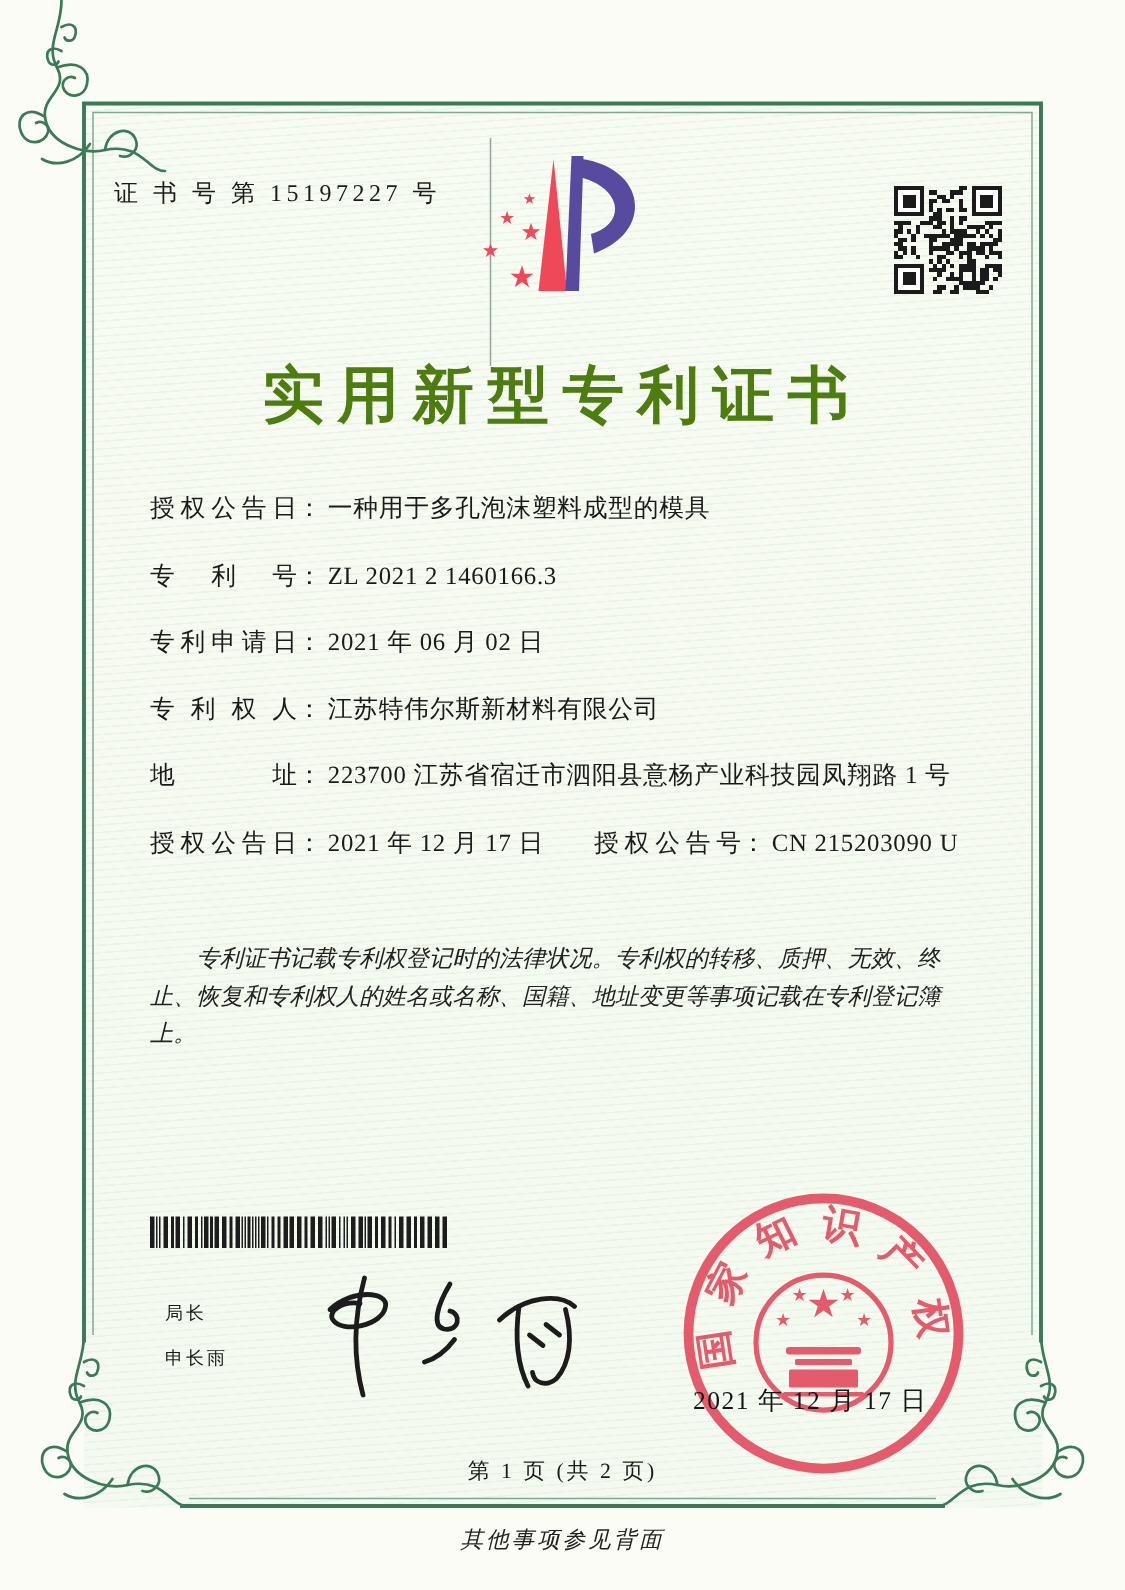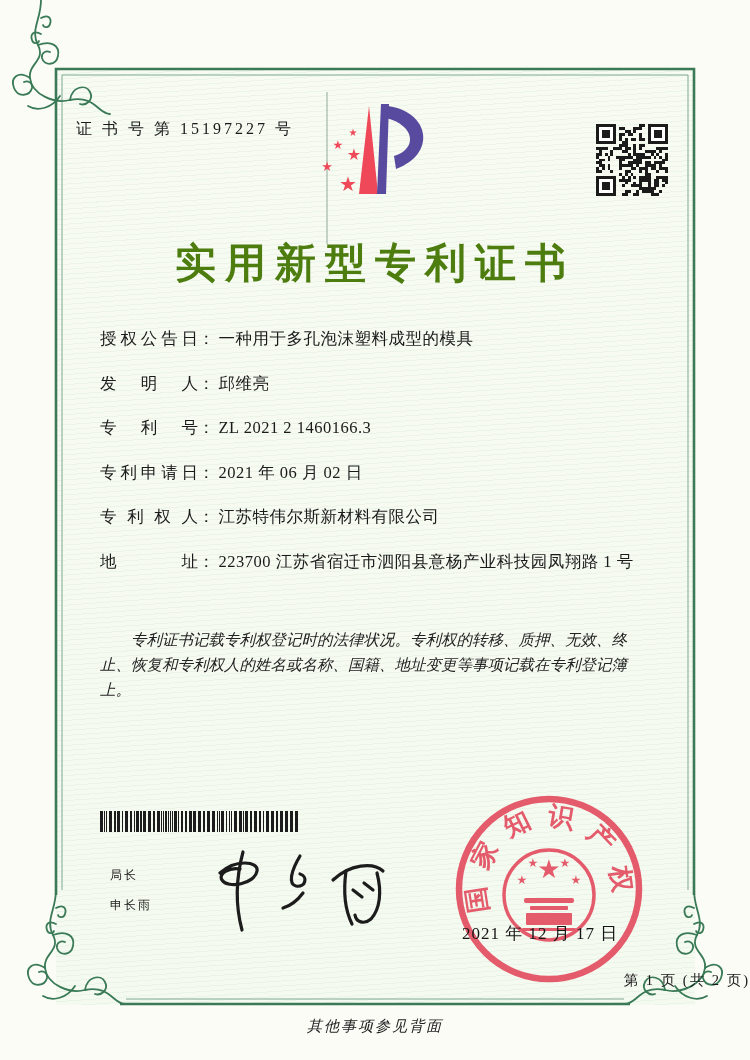--- a/index.html
+++ b/index.html
@@ -35,21 +35,21 @@
     font-size:15.5px;line-height:1.62;font-style:italic;color:#222;
     font-family:"Liberation Serif","DejaVu Serif",serif;
   }
   .paras p{margin:0;text-indent:2em;}
   .barcode{position:absolute;left:100px;top:811px;width:208px;height:21px;font-size:0;}
   .barcode i{display:inline-block;height:100%;background:#1c1c1c;}
   .officer{position:absolute;left:110px;top:860px;font-size:12px;line-height:30px;letter-spacing:2px;}
   .signature{position:absolute;left:205px;top:838px;}
   .seal{position:absolute;left:452px;top:792px;}
   .seal-date{position:absolute;left:462px;top:922px;font-size:17px;letter-spacing:1px;color:#151515;white-space:nowrap;}
-  .page-info{position:absolute;left:0;top:971px;width:100%;text-align:right;font-size:14.5px;letter-spacing:2px;}
+  .page-info{position:absolute;left:0;top:971px;width:100%;text-align:center;font-size:14.5px;letter-spacing:2px;}
   .back-note{position:absolute;left:0;top:1017px;width:100%;text-align:center;font-size:15px;font-style:italic;color:#222;letter-spacing:2px;}
 </style>
 </head>
 <body>
 
 <div class="page">
 
   <div class="texture"></div>
 
   <svg class="frame" width="750" height="1060" viewBox="0 0 750 1060">
@@ -316,33 +316,36 @@
       </g>
     </svg>
 
   <div class="title">实用新型专利证书</div>
 
   <div class="fields">
     <div class="frow">
       <span class="flabel">授权公告日</span><span class="colon">：</span><span class="fvalue">一种用于多孔泡沫塑料成型的模具</span>
     </div>
     <div class="frow">
-      <span class="flabel">发明人</span><span class="colon">：</span><span class="fvalue">邱维亮</span>
-    </div>
-    <div class="frow">
       <span class="flabel">专利号</span><span class="colon">：</span><span class="fvalue">ZL 2021 2 1460166.3</span>
     </div>
     <div class="frow">
       <span class="flabel">专利申请日</span><span class="colon">：</span><span class="fvalue">2021 年 06 月 02 日</span>
     </div>
     <div class="frow">
       <span class="flabel">专利权人</span><span class="colon">：</span><span class="fvalue">江苏特伟尔斯新材料有限公司</span>
     </div>
     <div class="frow">
       <span class="flabel">地址</span><span class="colon">：</span><span class="fvalue">223700 江苏省宿迁市泗阳县意杨产业科技园凤翔路 1 号</span>
+    </div>
+    <div class="frow">
+      <span class="flabel">授权公告日</span><span class="colon">：</span><span class="fvalue">2021 年 12 月 17 日</span>
+      <span class="fpair2">
+        <span class="flabel">授权公告号</span><span class="colon">：</span><span class="fvalue">CN 215203090 U</span>
+      </span>
     </div>
   </div>
 
   <div class="paras">
     <p>专利证书记载专利权登记时的法律状况。专利权的转移、质押、无效、终止、恢复和专利权人的姓名或名称、国籍、地址变更等事项记载在专利登记簿上。</p>
   </div>
 
   <div class="barcode" id="barcode"><i style="width:3px;margin-right:1px"></i><i style="width:1px;margin-right:1px"></i><i style="width:1px;margin-right:2px"></i><i style="width:3px;margin-right:2px"></i><i style="width:2px;margin-right:1px"></i><i style="width:3px;margin-right:2px"></i><i style="width:1px;margin-right:2px"></i><i style="width:3px;margin-right:2px"></i><i style="width:2px;margin-right:2px"></i><i style="width:1px;margin-right:1px"></i><i style="width:3px;margin-right:1px"></i><i style="width:2px;margin-right:1px"></i><i style="width:3px;margin-right:2px"></i><i style="width:3px;margin-right:2px"></i><i style="width:2px;margin-right:2px"></i><i style="width:3px;margin-right:1px"></i><i style="width:1px;margin-right:1px"></i><i style="width:1px;margin-right:1px"></i><i style="width:2px;margin-right:1px"></i><i style="width:1px;margin-right:1px"></i><i style="width:1px;margin-right:1px"></i><i style="width:1px;margin-right:1px"></i><i style="width:3px;margin-right:1px"></i><i style="width:1px;margin-right:2px"></i><i style="width:2px;margin-right:2px"></i><i style="width:2px;margin-right:2px"></i><i style="width:3px;margin-right:1px"></i><i style="width:3px;margin-right:2px"></i><i style="width:3px;margin-right:2px"></i><i style="width:2px;margin-right:2px"></i><i style="width:3px;margin-right:2px"></i><i style="width:3px;margin-right:2px"></i><i style="width:1px;margin-right:1px"></i><i style="width:1px;margin-right:1px"></i><i style="width:3px;margin-right:2px"></i><i style="width:1px;margin-right:2px"></i><i style="width:1px;margin-right:1px"></i><i style="width:1px;margin-right:2px"></i><i style="width:3px;margin-right:2px"></i><i style="width:3px;margin-right:1px"></i><i style="width:1px;margin-right:1px"></i><i style="width:3px;margin-right:2px"></i><i style="width:2px;margin-right:2px"></i><i style="width:3px;margin-right:2px"></i><i style="width:2px;margin-right:2px"></i><i style="width:1px;margin-right:2px"></i><i style="width:3px;margin-right:2px"></i><i style="width:3px;margin-right:2px"></i><i style="width:2px;margin-right:2px"></i><i style="width:3px;margin-right:2px"></i><i style="width:3px;margin-right:2px"></i><i style="width:3px;margin-right:2px"></i><i style="width:3px;margin-right:2px"></i></div>
 
   <div class="officer">

